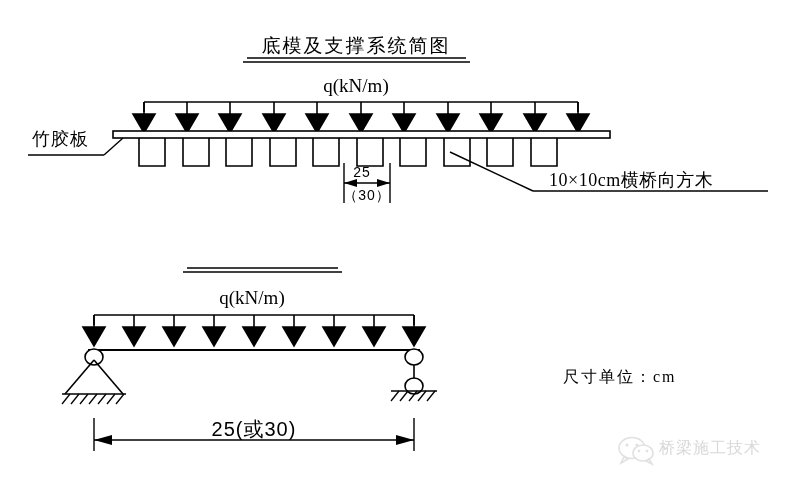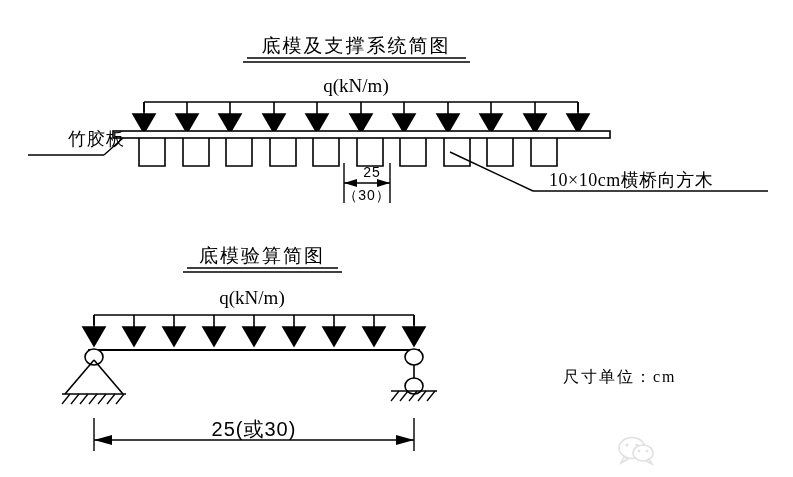--- a/index.html
+++ b/index.html
@@ -42,21 +42,20 @@
   }
   .load-label {
     font-size: 19px;
     font-family: "Liberation Serif", "DejaVu Serif", serif;
     text-align: right;
   }
   .label-cn {
     font-size: 18px;
     letter-spacing: 1px;
     font-family: "Liberation Serif", "DejaVu Serif", serif;
-    margin-left: 36px;
   }
   .label-mixed {
     font-size: 18px;
     letter-spacing: 0.5px;
     font-family: "Liberation Serif", "DejaVu Serif", serif;
   }
   .dim-num {
     font-size: 14px;
     letter-spacing: 1px;
     font-family: "Liberation Sans", "DejaVu Sans", sans-serif;
@@ -293,26 +292,26 @@
   </svg>
 
   <div class="txt title-cn ctr" style="left:356px; top:36px;">底模及支撑系统简图</div>
 
   <div class="txt load-label ctr" style="left:356px; top:76px;">q(kN/m)</div>
 
   <div class="txt label-cn" style="left:32px; top:130px;">竹胶板</div>
 
   <div class="txt label-mixed" style="left:549px; top:171px;">10×10cm横桥向方木</div>
 
-  <div class="txt dim-num ctr" style="left:372px; top:165px;">25</div>
+  <div class="txt dim-num ctr" style="left:362px; top:165px;">25</div>
 
   <div class="txt dim-num ctr" style="left:367px; top:188px;">（30）</div>
 
-  <div class="txt title-cn ctr" style="left:262px; top:246px;">底模验算简图</div>
 
   <div class="txt load-label ctr" style="left:252px; top:288px;">q(kN/m)</div>
 
   <div class="txt dim-num-lg ctr" style="left:254px; top:419px;">25(或30)</div>
 
   <div class="txt units-cn" style="left:563px; top:369px;">尺寸单位：cm</div>
 
+  <div class="txt wm-text" style="left:659px; top:440px;">桥梁施工技术</div>
 
 </div>
 
 </body></html>

